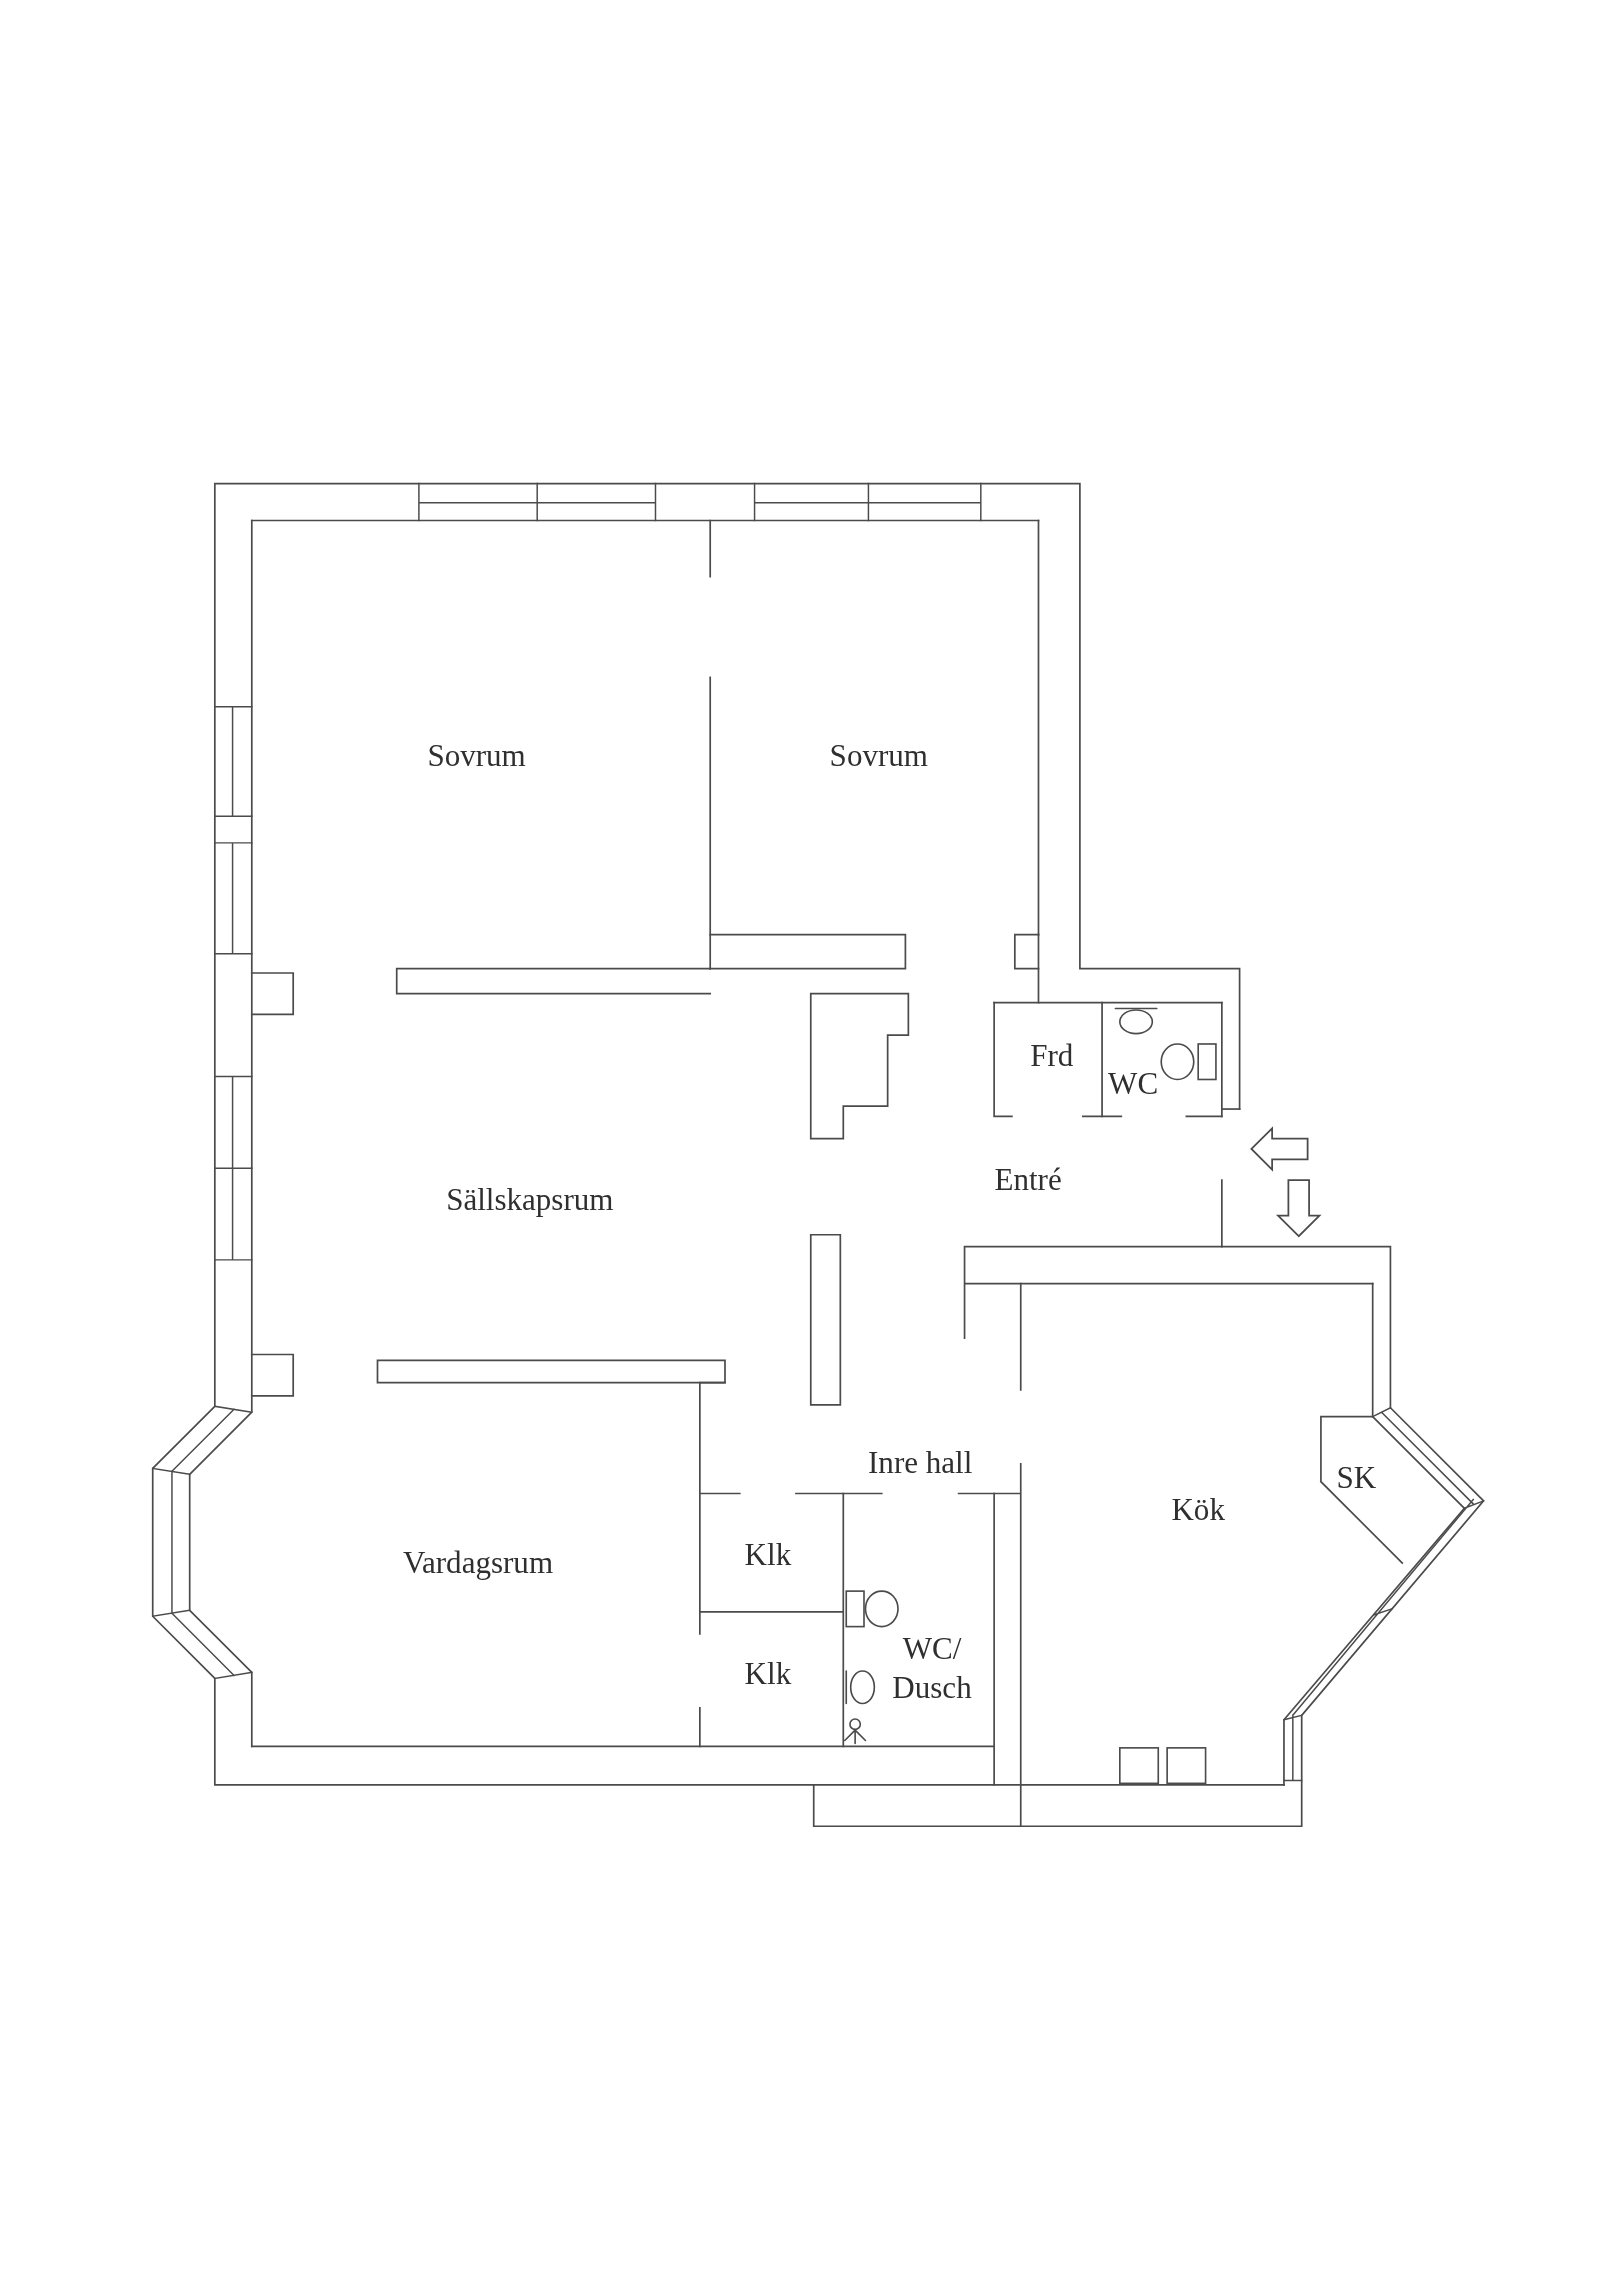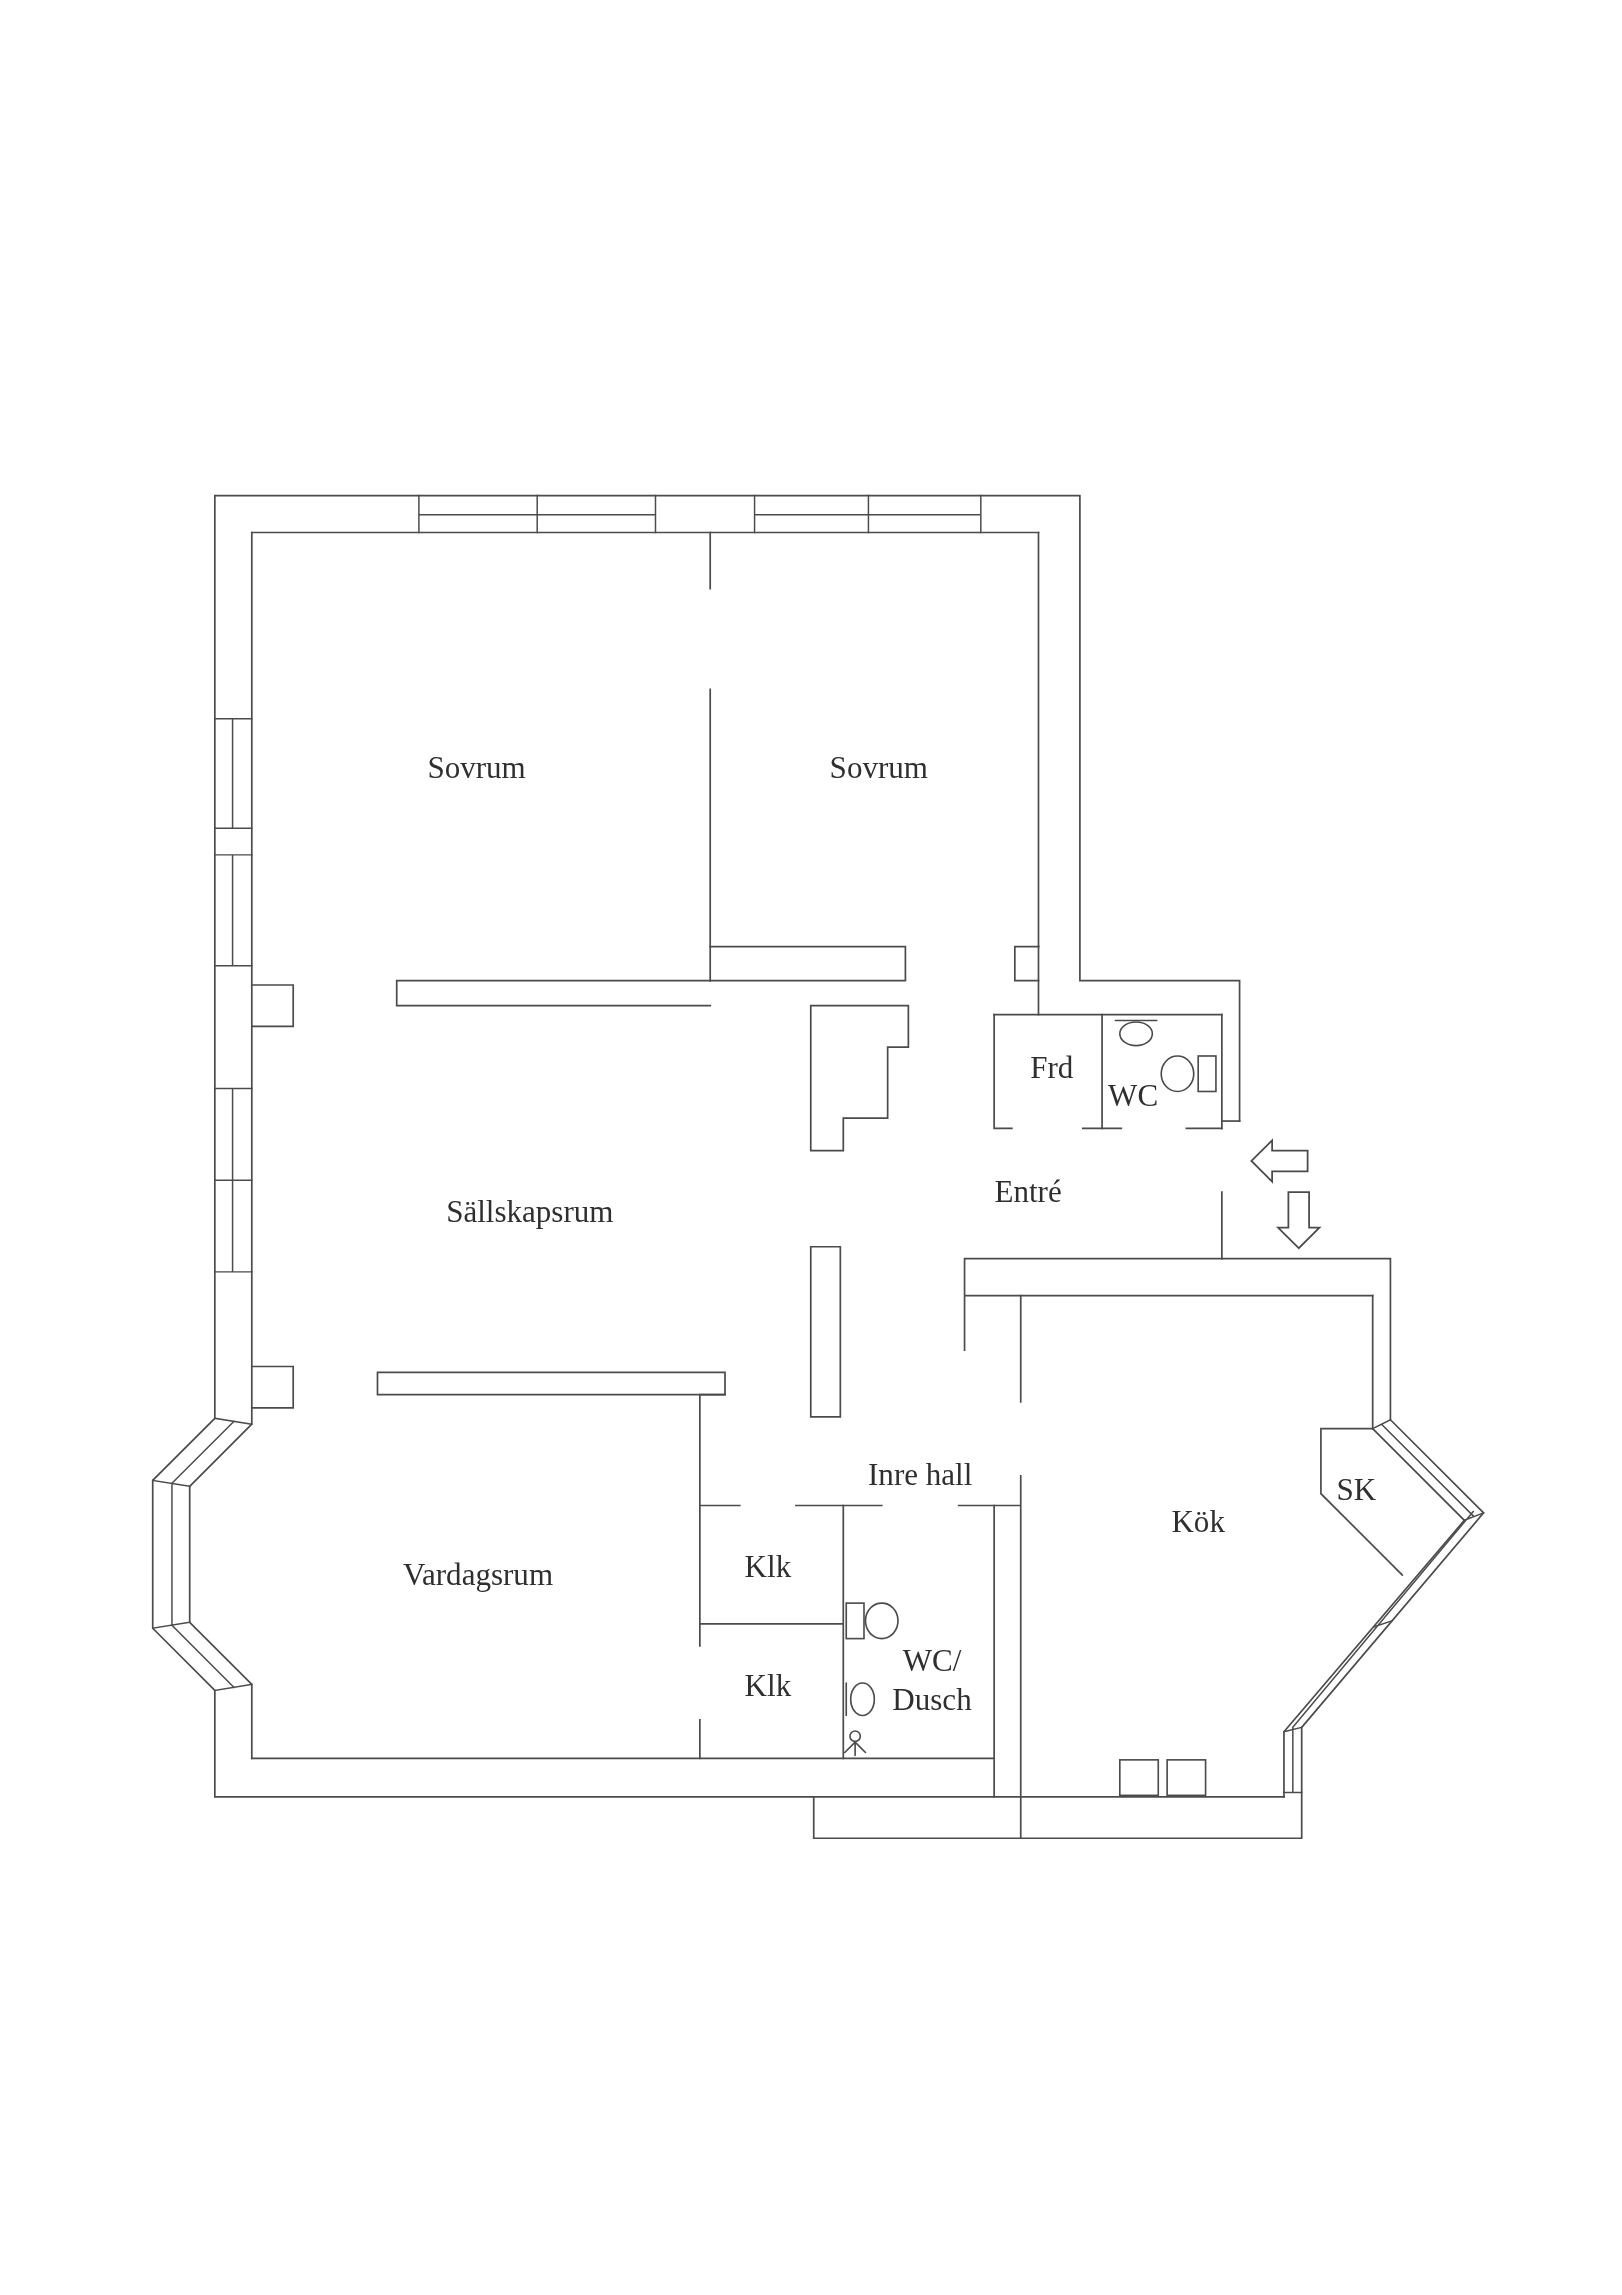--- a/index.html
+++ b/index.html
@@ -1,21 +1,21 @@
 <!DOCTYPE html>
 <html style="font-size:13.5px"><head>
 <meta charset="utf-8">
 <style>
   html,body{margin:0;padding:0;}
   body{
     width:1623px;height:2295px;
     background:#ffffff;
     font-family:"Liberation Serif","DejaVu Serif",serif;
   }
-  .plan-wrap{position:relative;width:1623px;height:1964px;margin-top:12px;}
+  .plan-wrap{position:relative;width:1623px;height:1964px;}
   svg{display:block;width:1623px;height:2295px;}
   .wall{fill:none;stroke:#4b4b4b;stroke-width:1.15;stroke-linecap:square;stroke-linejoin:miter;}
   .win{fill:none;stroke:#4b4b4b;stroke-width:1;stroke-linecap:square;}
   .fixture{fill:#ffffff;stroke:#4b4b4b;stroke-width:1.1;}
   .fixline{fill:none;stroke:#4b4b4b;stroke-width:1.1;stroke-linecap:round;}
   .arrow{fill:#ffffff;stroke:#4b4b4b;stroke-width:1.2;stroke-linejoin:miter;}
   .room-label{
     font-family:"Liberation Serif","DejaVu Serif",serif;
     font-size:21px;
     fill:#2f2f2f;

